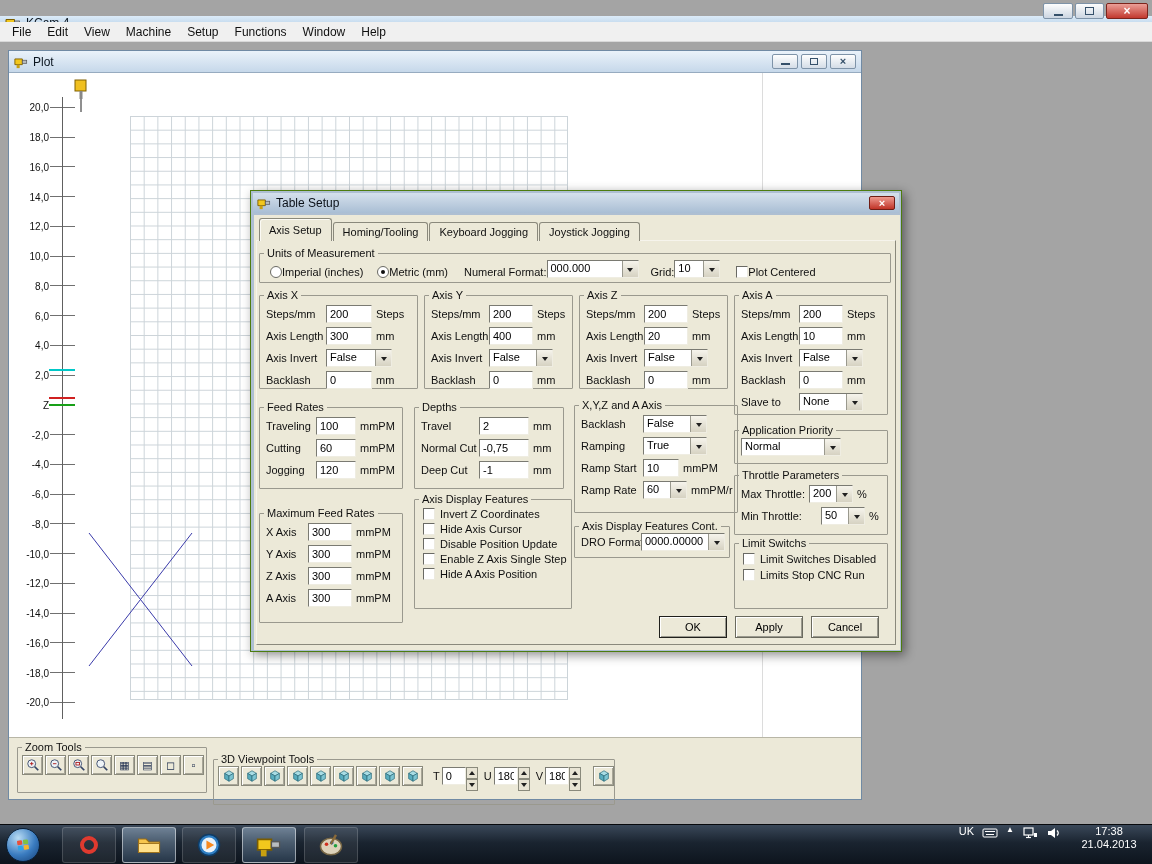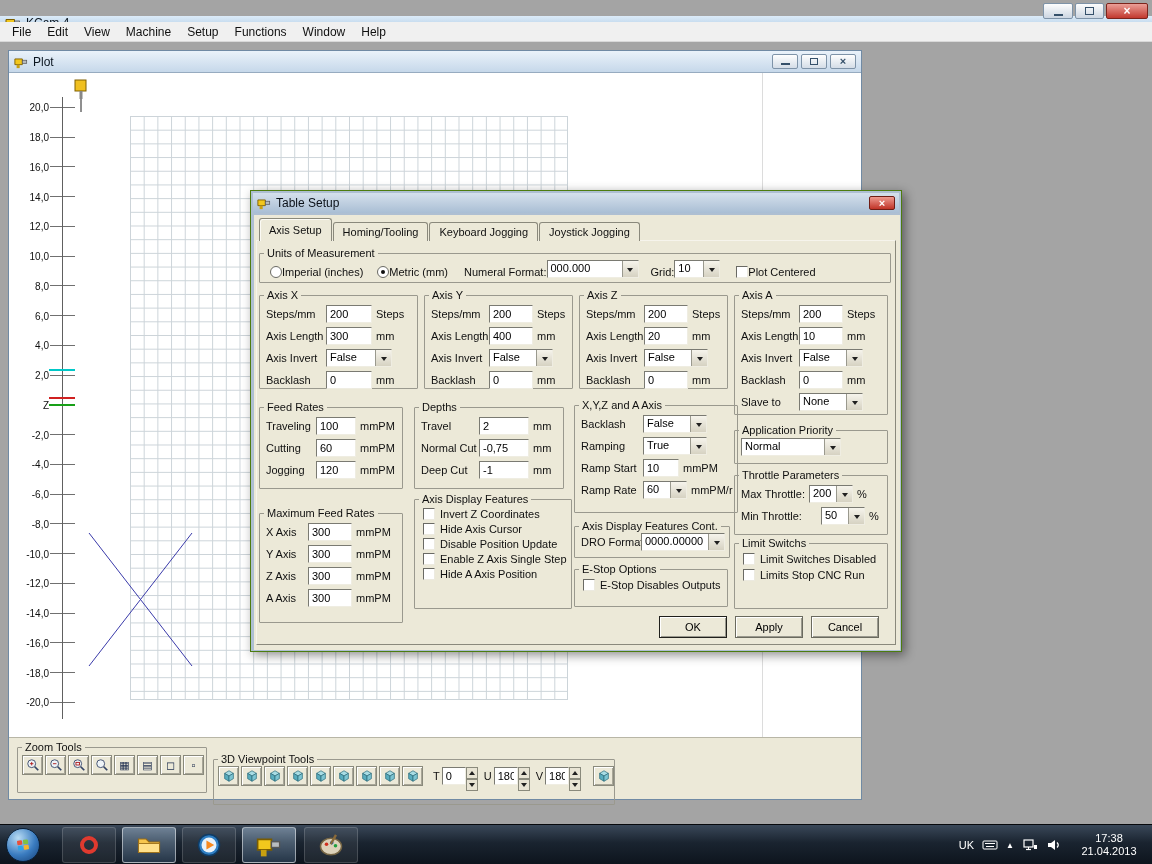--- a/index.html
+++ b/index.html
@@ -65,21 +65,21 @@
 .tab.active{height:23px;padding-top:5px;box-shadow:inset 1px 1px 0 #fbfaf4;}
 #page{position:absolute;left:2px;top:25px;width:640px;height:405px;border:1px solid;border-color:#f6f4ec #8a897c #8a897c #f6f4ec;background:#ece9d8;}
 
 #statusbar{position:absolute;left:0;top:802px;width:1152px;height:22px;background:#f0f0f0;border-top:1px solid #fff;font-size:11px;color:#000;}
 .scell{position:absolute;top:2px;height:18px;border:1px solid;border-color:#9b9b93 #fff #fff #9b9b93;display:flex;align-items:center;padding:0 6px;}
 
 #taskbar{position:absolute;left:0;top:824px;width:1152px;height:40px;background:linear-gradient(#3a4859,#1a2430 45%,#0d141d);border-top:1px solid #07090c;}
 #startorb{position:absolute;left:6px;top:3px;width:34px;height:34px;border-radius:50%;background:radial-gradient(circle at 35% 28%,#b8dcf4,#3a7cc0 55%,#143e74);border:1px solid #0a2038;display:flex;align-items:center;justify-content:center;}
 .task-btn{position:absolute;top:2px;width:54px;height:36px;border-radius:3px;background:rgba(255,255,255,.07);border:1px solid rgba(255,255,255,.16);display:flex;align-items:center;justify-content:center;}
 .task-btn.active{background:linear-gradient(rgba(190,215,240,.42),rgba(100,140,180,.28));border-color:rgba(255,255,255,.5);}
-#tray{position:absolute;right:4px;top:0;height:40px;display:flex;align-items:center;gap:8px;color:#fff;font-size:11px;}
+#tray{position:absolute;right:4px;top:0;height:40px;display:flex;align-items:flex-start;gap:8px;color:#fff;font-size:11px;}
 #clock{width:78px;text-align:center;line-height:13px;}
 .opera-ring{width:18px;height:18px;border-radius:50%;border:4px solid #e03a2f;}
 </style>
 </head>
 <body>
 
 <svg width="0" height="0" style="position:absolute">
 <defs>
 <symbol id="drill" viewBox="0 0 16 16">
         <polygon points="1,4.5 9.5,4.5 9.5,11 1,11" fill="#f2c71d" stroke="#7a5c00" stroke-width="1"></polygon>
@@ -683,27 +683,20 @@
         <legend>Axis Display Features Cont.</legend>
         <div class="row" style="margin-top:1px">
             <span class="lbl" style="width:60px">DRO Format</span>
             <div class="combo" style="width:84px">
               <span class="cf">0000.00000</span>
               <span class="cd"></span>
             </div>
           </div>
       </fieldset>
 
-      <fieldset class="fs" style="left:320px;top:348px;width:154px;height:44px">
-        <legend>E-Stop Options</legend>
-        <div class="cbrow">
-            <span class="cbx"></span>
-            <span>E-Stop Disables Outputs</span>
-          </div>
-      </fieldset>
 
       <div class="pbtn def" style="left:405px;top:401px">OK</div>
       <div class="pbtn" style="left:481px;top:401px">Apply</div>
       <div class="pbtn" style="left:557px;top:401px">Cancel</div>
     </div>
   </div>
 
 
   <div id="taskbar">
     <div id="startorb">

